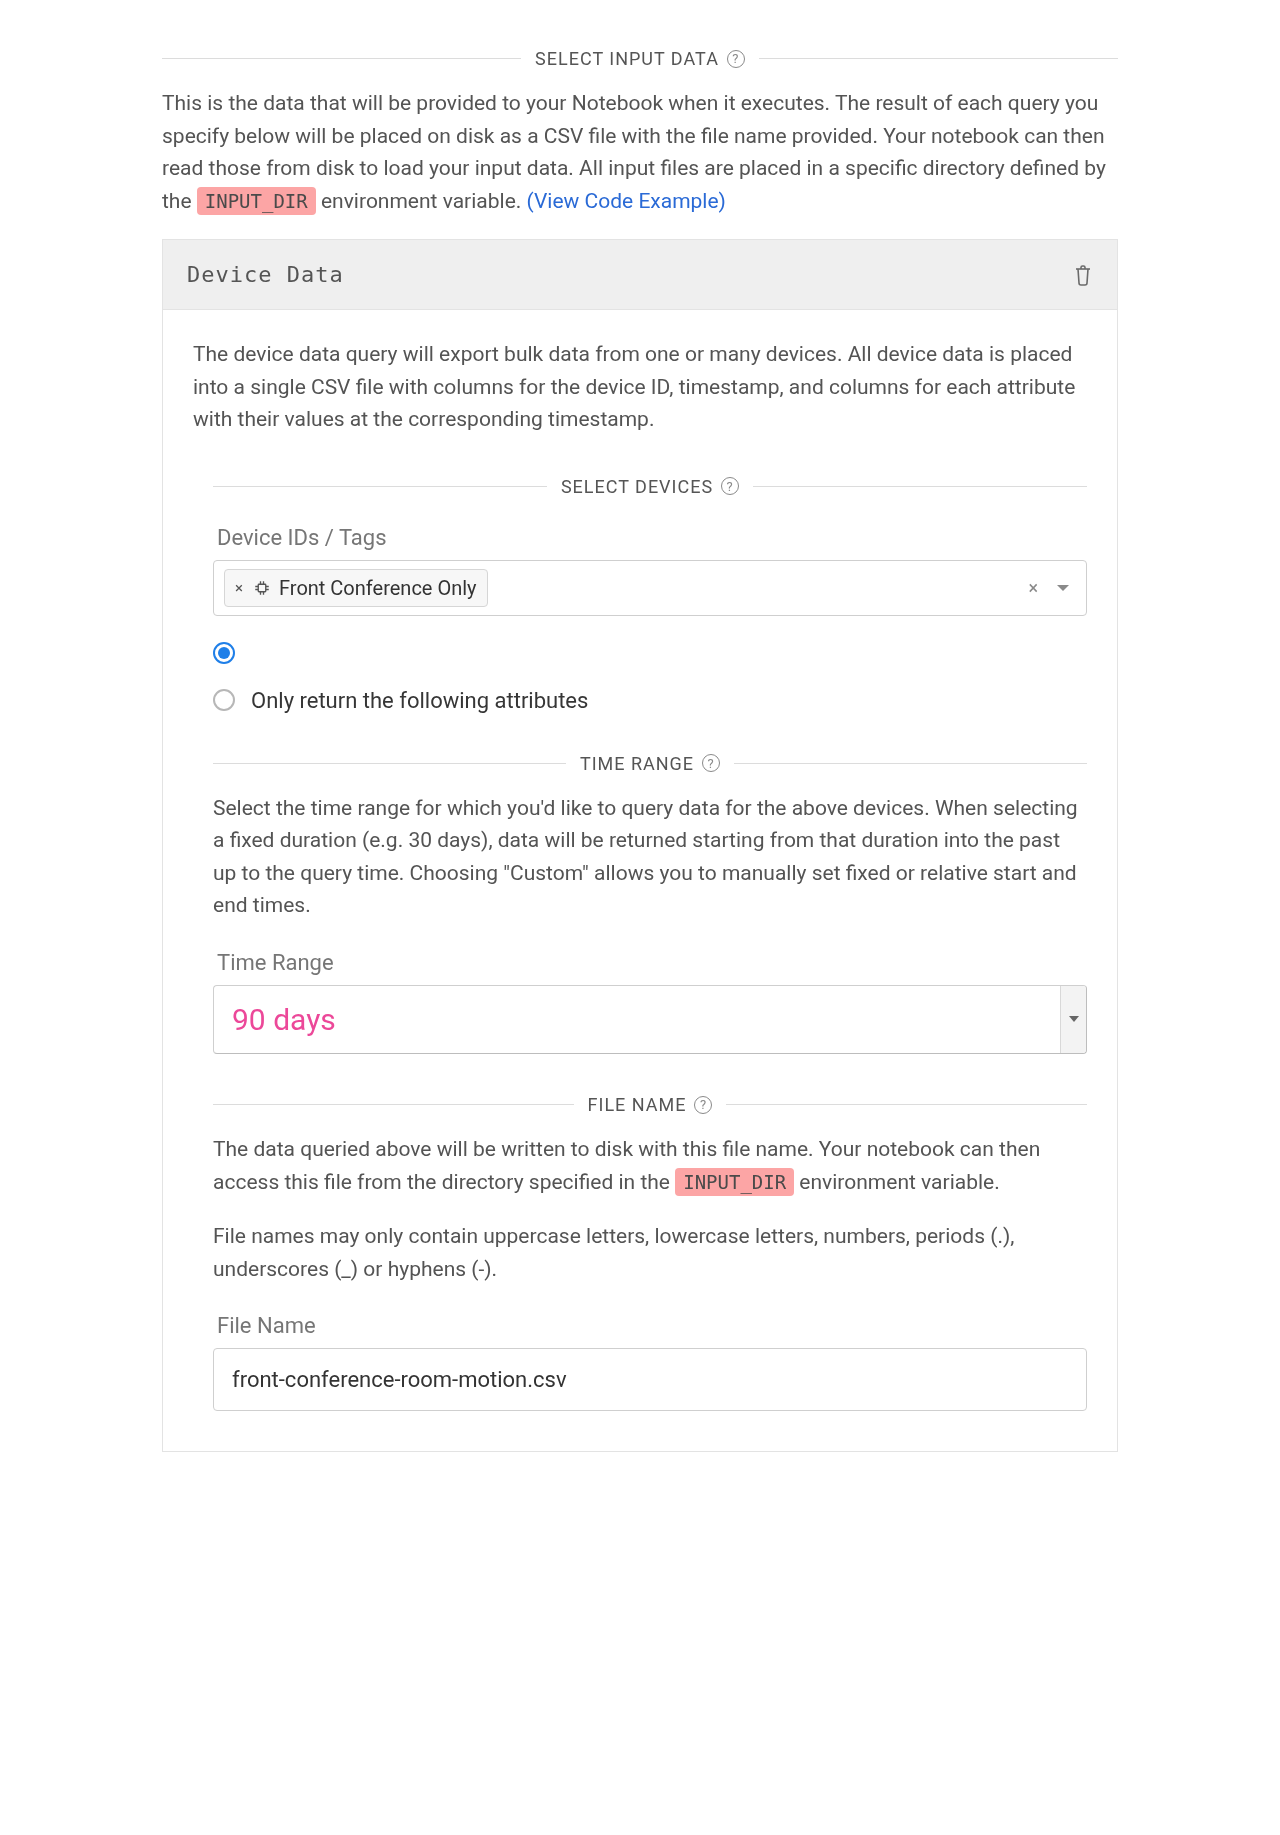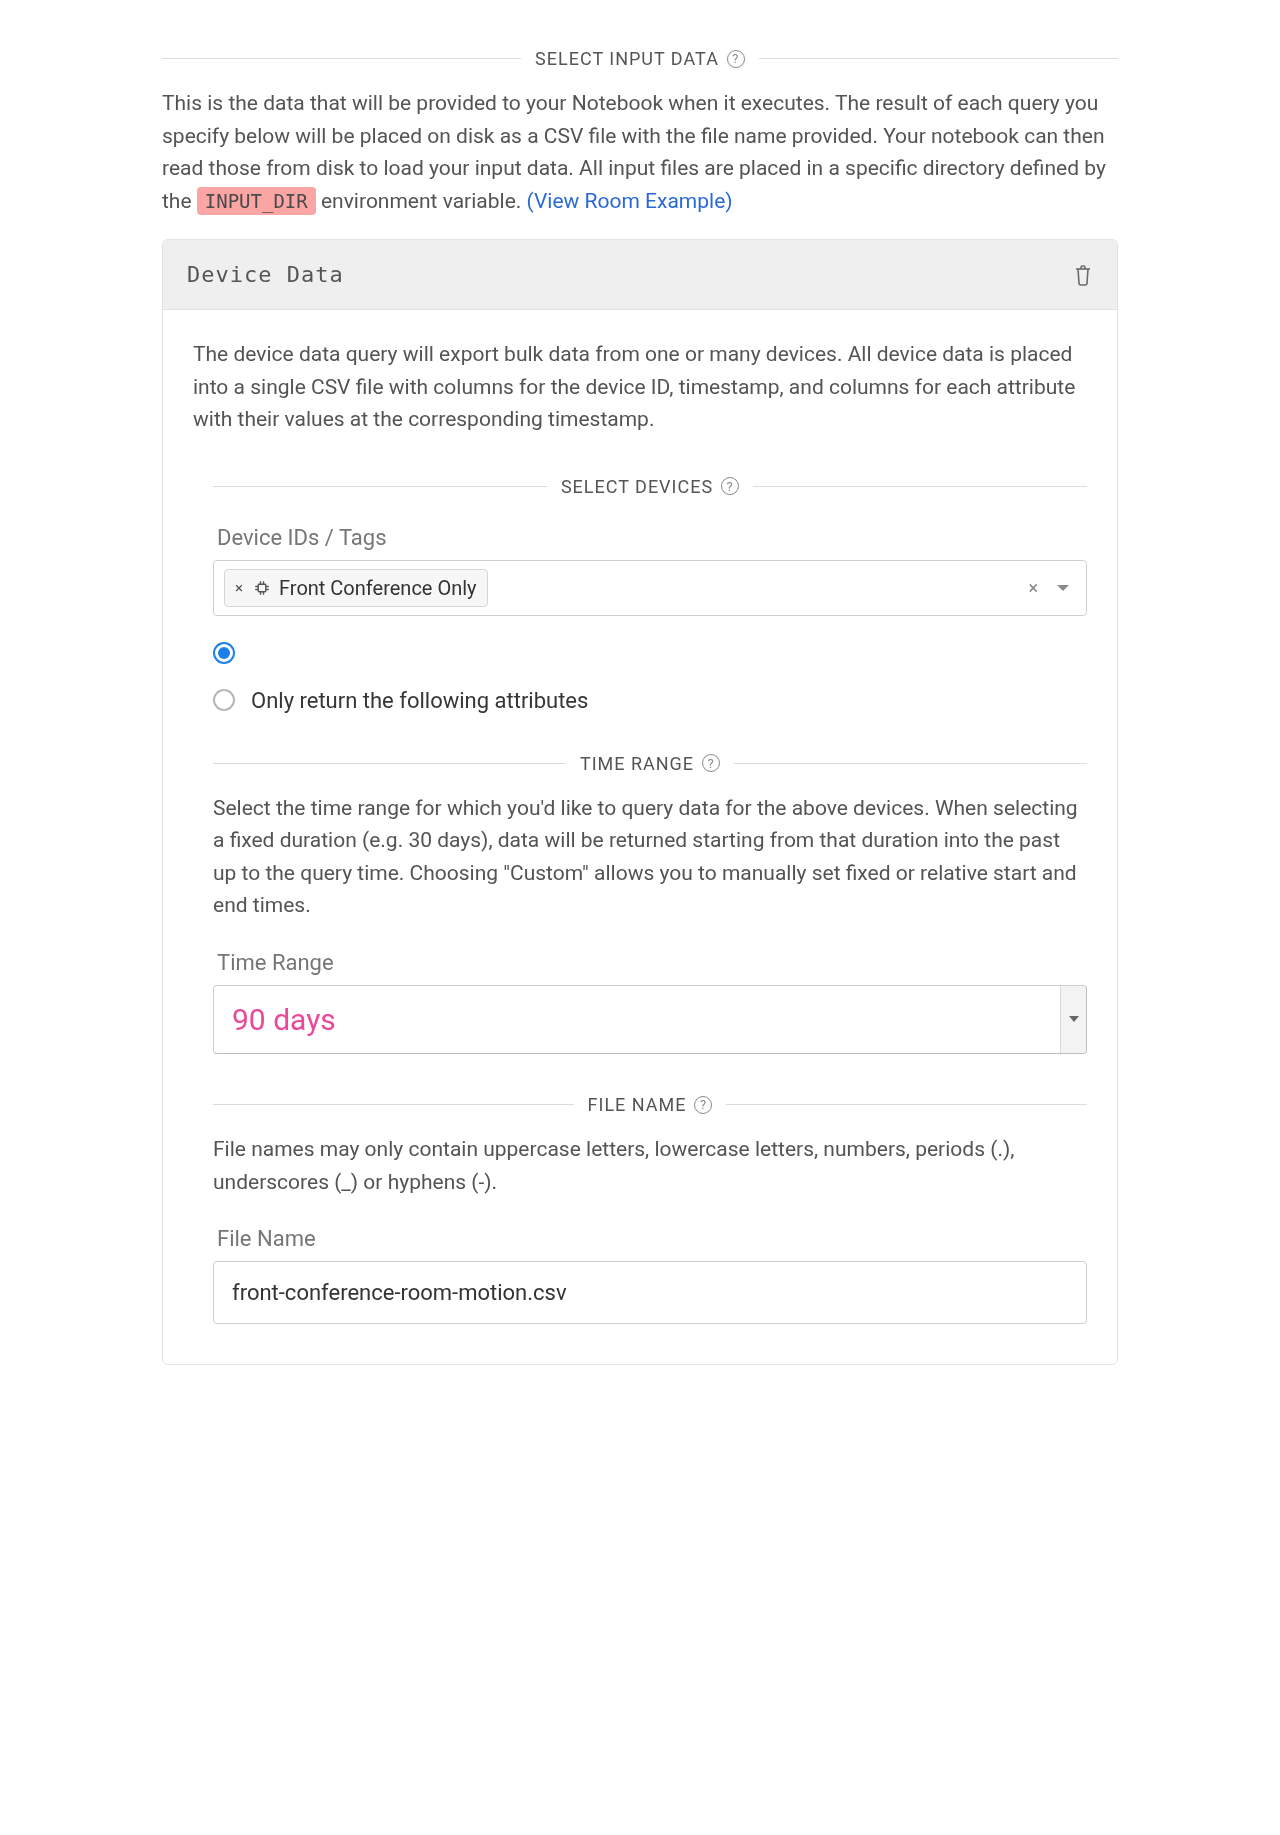--- a/index.html
+++ b/index.html
@@ -60,21 +60,21 @@
     font-size: 19px;
     color: #4a4a4a;
   }
   a.link {
     color: #2a6ad6;
     text-decoration: none;
     cursor: pointer;
   }
   .panel {
     border: 1px solid #e3e3e3;
-    border-radius: 6px;
+    border-radius: 0;
     margin-top: 8px;
   }
   .panel-header {
     background: #efefef;
     display: flex;
     align-items: center;
     justify-content: space-between;
     padding: 22px 24px;
     border-bottom: 1px solid #e3e3e3;
   }
@@ -216,21 +216,21 @@
       <span>SELECT INPUT DATA</span>
       <span class="help-icon">?</span>
     </div>
     <div class="line"></div>
   </div>
 
   <div class="description">
     <span>This is the data that will be provided to your Notebook when it executes. The result of each query you specify below will be placed on disk as a CSV file with the file name provided. Your notebook can then read those from disk to load your input data. All input files are placed in a specific directory defined by the </span>
     <code class="inline">INPUT_DIR</code>
     <span> environment variable. </span>
-    <a class="link">(View Room Example)</a>
+    <a class="link">(View Code Example)</a>
   </div>
 
   <div class="panel">
     <div class="panel-header">
       <div class="title">Device Data</div>
       <div class="trash-icon">
         <svg width="20" height="22" viewBox="0 0 20 22" fill="none" stroke="currentColor" stroke-width="1.6">
           <path d="M3 5h14"></path>
           <path d="M8 5V3.5A1.5 1.5 0 0 1 9.5 2h1A1.5 1.5 0 0 1 12 3.5V5"></path>
           <path d="M5 5l1 14a2 2 0 0 0 2 2h4a2 2 0 0 0 2-2l1-14"></path>
@@ -312,20 +312,25 @@
       <div class="inner-section">
         <div class="section-divider">
           <div class="line"></div>
           <div class="label">
             <span>FILE NAME</span>
             <span class="help-icon">?</span>
           </div>
           <div class="line"></div>
         </div>
 
+        <div class="description">
+          <span>The data queried above will be written to disk with this file name. Your notebook can then access this file from the directory specified in the </span>
+          <code class="inline">INPUT_DIR</code>
+          <span> environment variable.</span>
+        </div>
 
         <div class="description">File names may only contain uppercase letters, lowercase letters, numbers, periods (.), underscores (_) or hyphens (-).</div>
 
         <div class="field-label">File Name</div>
         <input type="text" class="text-input" value="front-conference-room-motion.csv" style="">
       </div>
 
     </div>
   </div>
 

